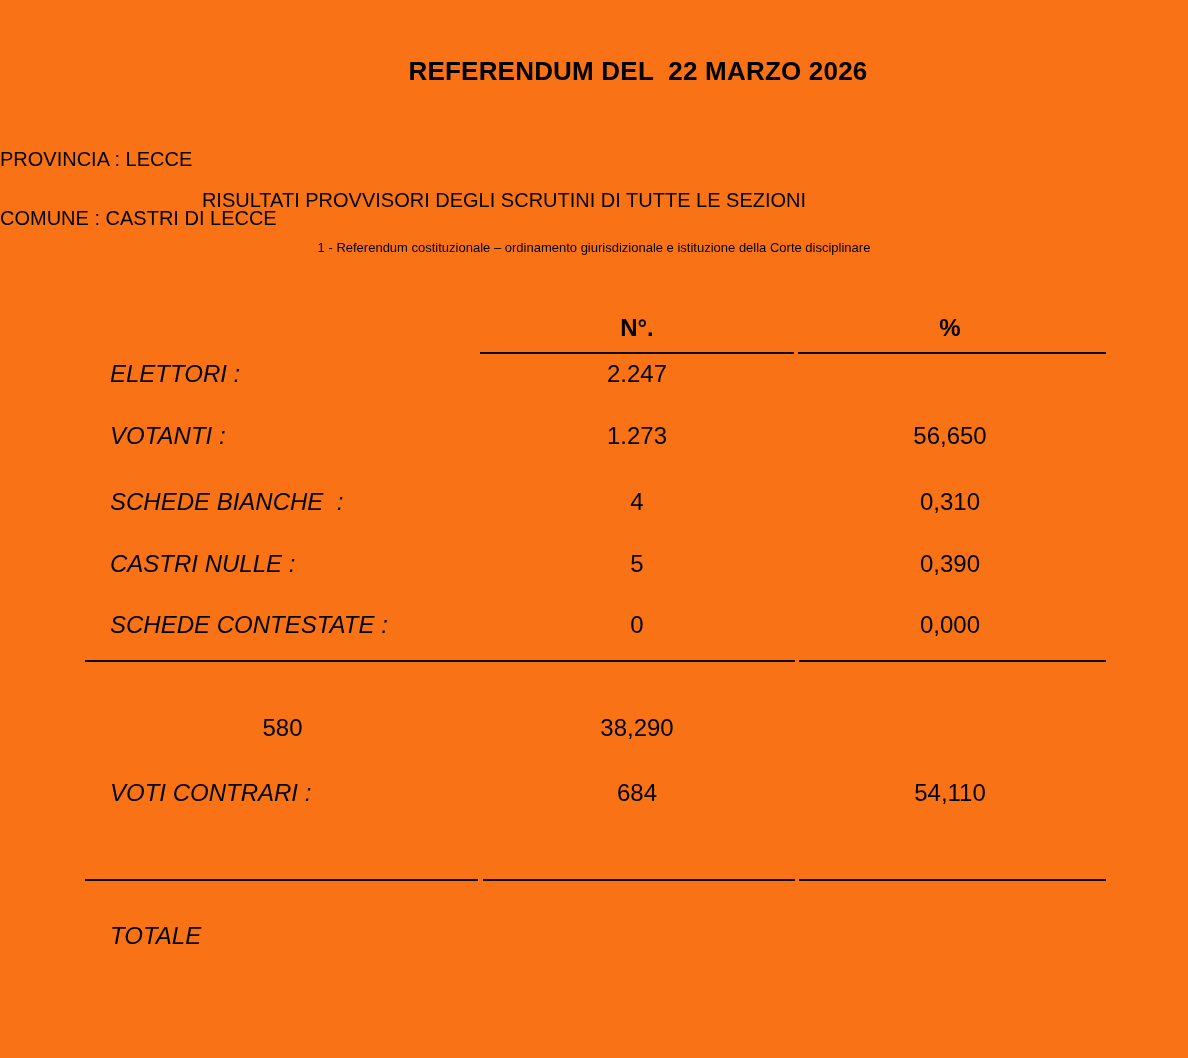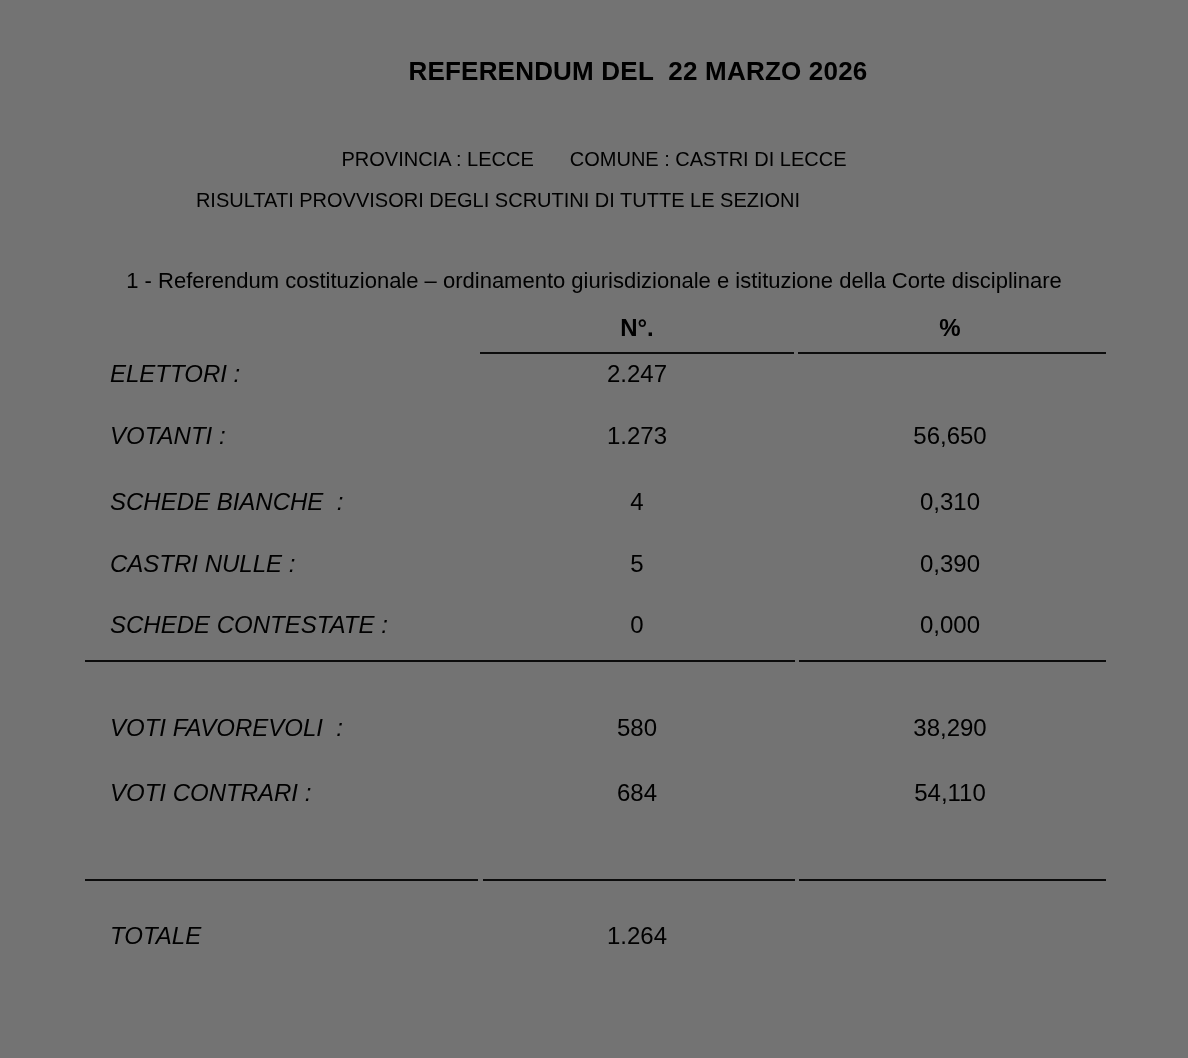--- a/index.html
+++ b/index.html
@@ -1,47 +1,47 @@
 <!DOCTYPE html>
 <html><head>
 <meta charset="utf-8">
 <style>
   html, body { margin: 0; padding: 0; background: #ffffff; }
   .page {
     position: relative;
     width: 1188px;
     height: 1058px;
-    background: #737373;
+    background: #f97316;
     color: #000000;
     font-family: "Liberation Sans", "DejaVu Sans", sans-serif;
     overflow: hidden;
   }
   .abs { position: absolute; }
 
   .title {
     left: 88px; top: 56px; width: 1100px;
     text-align: center;
     font-size: 26px; font-weight: bold;
     letter-spacing: 0.2px;
     white-space: pre;
   }
   .location-line {
     left: 0; top: 148px; width: 1188px;
     display: flex; justify-content: center; gap: 36px;
-    font-size: 20px; white-space: pre;
+    font-size: 20px; white-space: pre; flex-direction: column;
   }
   .subtitle {
-    left: 8px; top: 189px; width: 980px;
+    left: 14px; top: 189px; width: 980px;
     text-align: center;
     font-size: 20px; white-space: pre;
   }
   .question {
-    left: 0; top: 268px; width: 1188px;
+    left: 0; top: 240px; width: 1188px;
     text-align: center;
-    font-size: 22px; white-space: pre;
+    font-size: 13px; white-space: pre;
   }
 
   .trow {
     position: absolute;
     left: 85px; width: 1021px;
     display: grid;
     grid-template-columns: 395px 314px 312px;
     font-size: 24px; line-height: 1.05;
   }
   .trow .label { text-align: left; padding-left: 25px; white-space: pre; font-style: italic; }
@@ -107,34 +107,32 @@
   <div class="trow" style="top:612px">
     <div class="label">SCHEDE CONTESTATE :</div>
     <div class="num">0</div>
     <div class="pct">0,000</div>
   </div>
 
   <div class="rule" style="top:660px; left:85px; width:710px"></div>
   <div class="rule" style="top:660px; left:799px; width:307px"></div>
 
   <div class="trow" style="top:715px">
-    <div class="label">VOTI FAVOREVOLI  :</div>
     <div class="num">580</div>
     <div class="pct">38,290</div>
   </div>
 
   <div class="trow" style="top:780px">
     <div class="label">VOTI CONTRARI :</div>
     <div class="num">684</div>
     <div class="pct">54,110</div>
   </div>
 
   <div class="rule" style="top:879px; left:85px; width:393px"></div>
   <div class="rule" style="top:879px; left:483px; width:312px"></div>
   <div class="rule" style="top:879px; left:799px; width:307px"></div>
 
   <div class="trow" style="top:923px">
     <div class="label">TOTALE</div>
-    <div class="num">1.264</div>
     <div class="pct"></div>
   </div>
 
 </div>
 
 </body></html>

